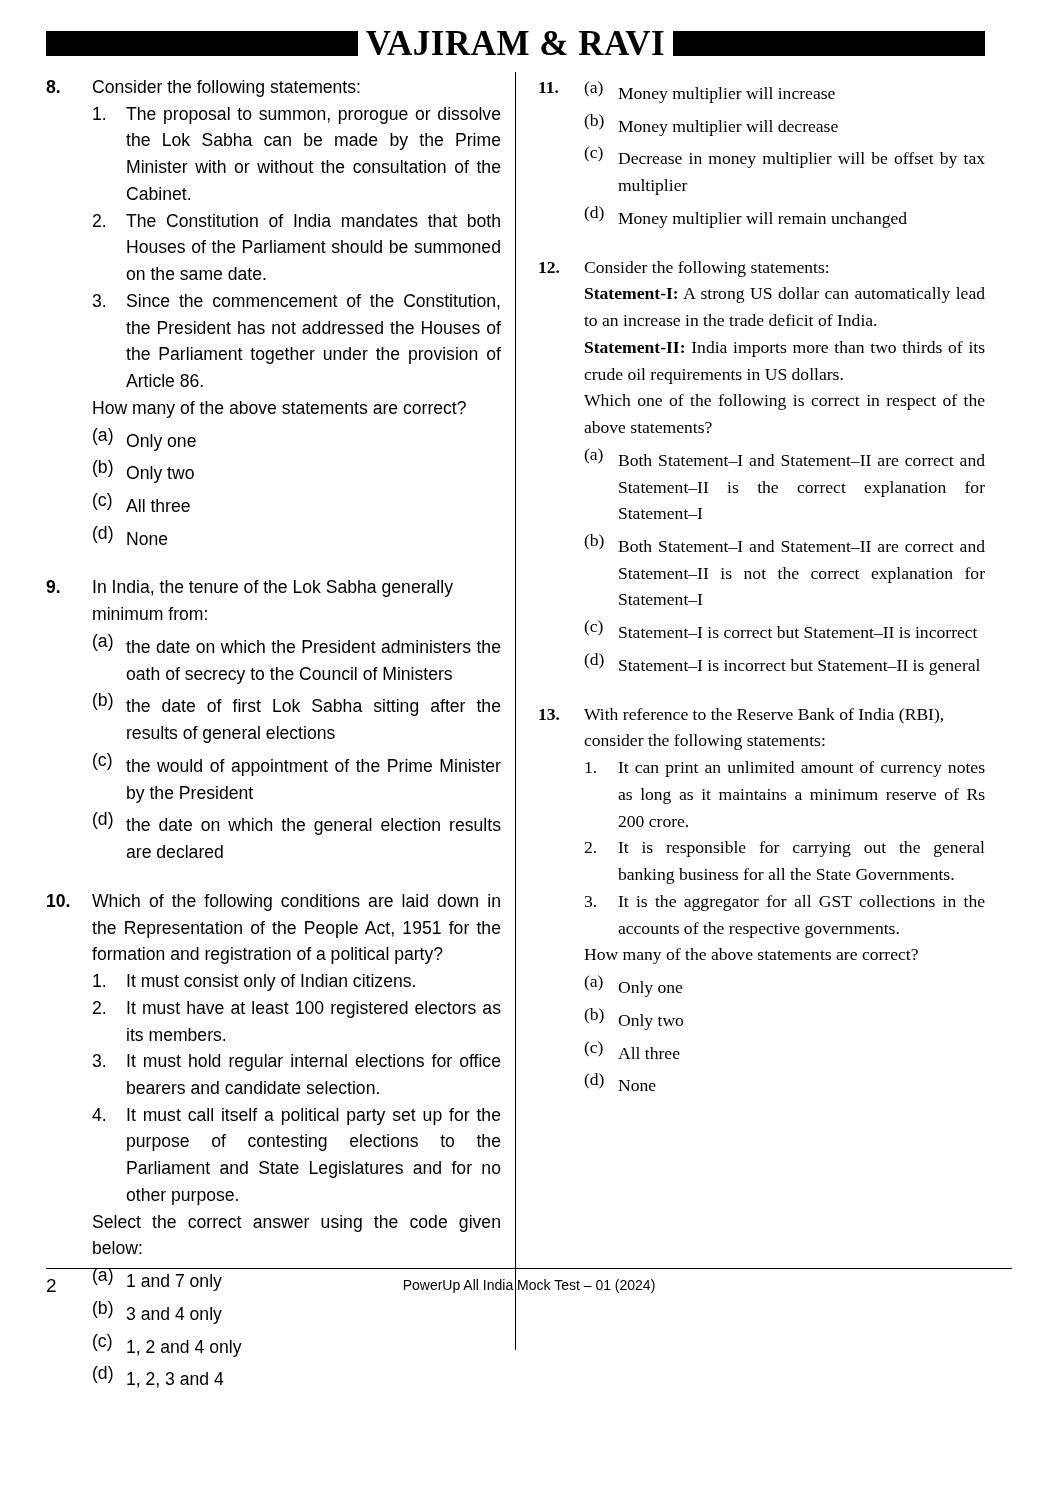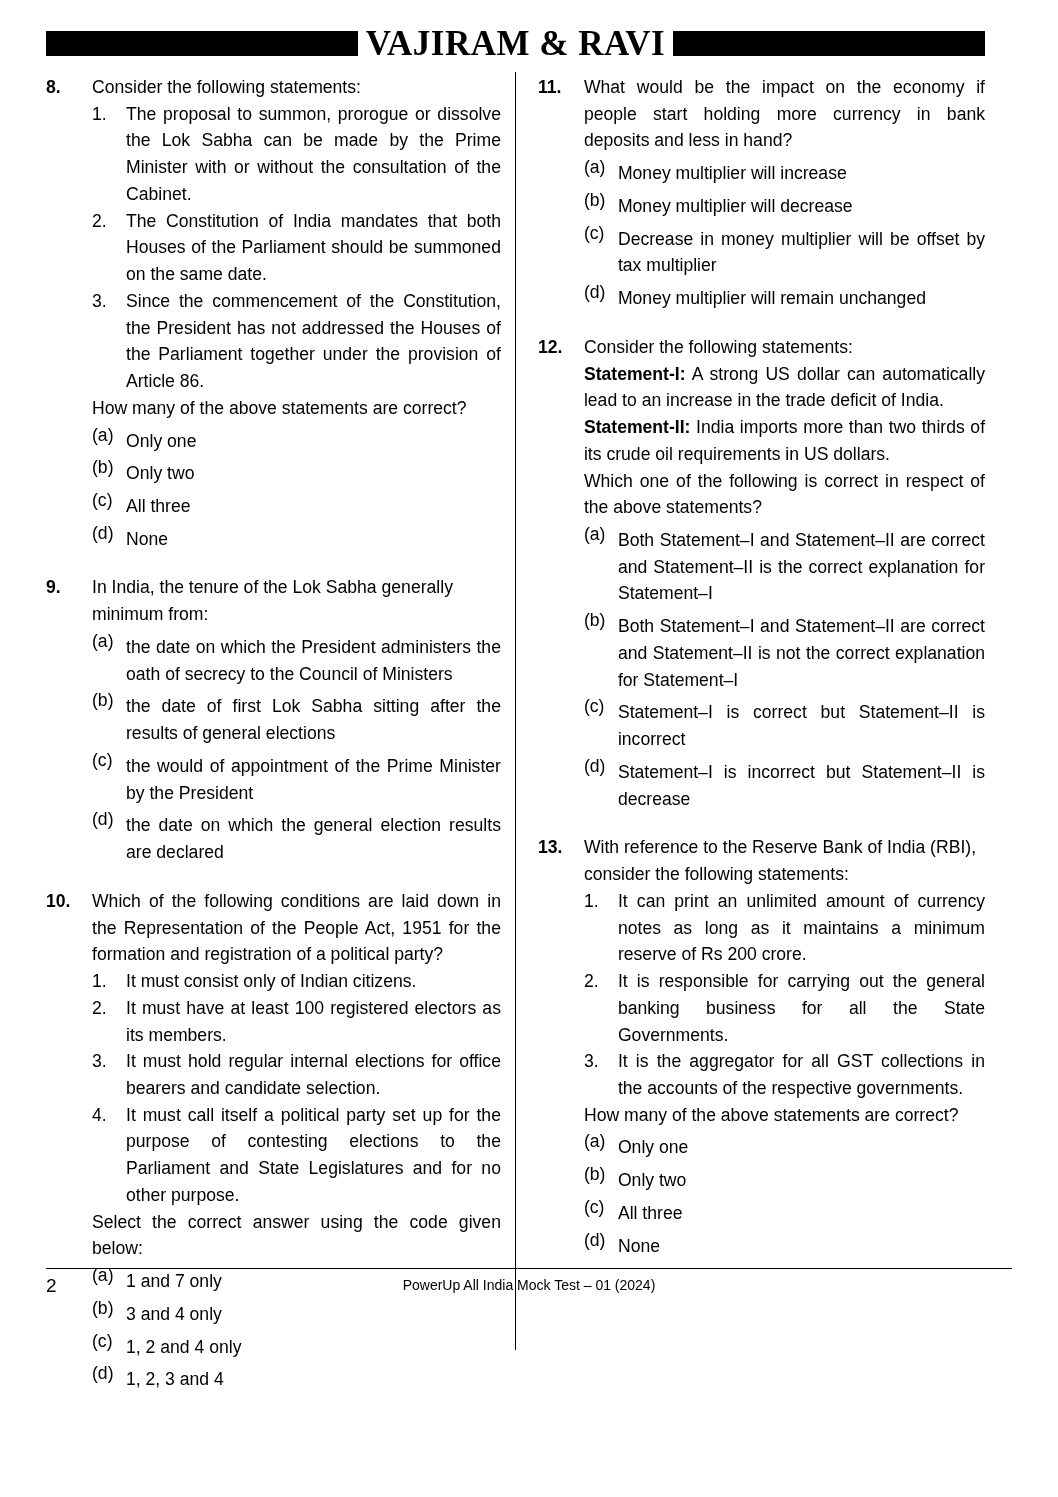--- a/index.html
+++ b/index.html
@@ -48,21 +48,21 @@
   .columns {
     display: flex;
     height: 1290px;
     position: relative;
   }
   .col {
     width: 478px;
     padding-top: 4px;
   }
   .col.left { padding-right: 14px; }
-  .col.right { padding-left: 22px; }
+  .col.right { padding-left: 22px; font-family: Liberation Serif, serif; }
   .divider {
     width: 1px;
     background: #000000;
     margin: 2px 0 10px 0;
     align-self: stretch;
   }
   
   .q {
     display: flex;
     margin-bottom: 22px;
@@ -280,21 +280,20 @@
 
     </div>
 
     <div class="divider"></div>
 
     <div class="col right">
 
       <div class="q">
         <div class="q-num">11.</div>
         <div class="q-body">
-          <div class="stem">What would be the impact on the economy if people start holding more currency in bank deposits and less in hand?</div>
           <ul class="opts">
             <li class="opt nojust">
               <span class="opt-marker">(a)</span>
               <span class="opt-text">Money multiplier will increase</span>
             </li>
             <li class="opt nojust">
               <span class="opt-marker">(b)</span>
               <span class="opt-text">Money multiplier will decrease</span>
             </li>
             <li class="opt">
@@ -330,21 +329,21 @@
             <li class="opt">
               <span class="opt-marker">(b)</span>
               <span class="opt-text">Both Statement–I and Statement–II are correct and Statement–II is not the correct explanation for Statement–I</span>
             </li>
             <li class="opt">
               <span class="opt-marker">(c)</span>
               <span class="opt-text">Statement–I is correct but Statement–II is incorrect</span>
             </li>
             <li class="opt">
               <span class="opt-marker">(d)</span>
-              <span class="opt-text">Statement–I is incorrect but Statement–II is decrease</span>
+              <span class="opt-text">Statement–I is incorrect but Statement–II is general</span>
             </li>
           </ul>
         </div>
       </div>
 
       <div class="q">
         <div class="q-num">13.</div>
         <div class="q-body">
           <div class="stem nojust">With reference to the Reserve Bank of India (RBI), consider the following statements:</div>
           <ul class="sub-list">

